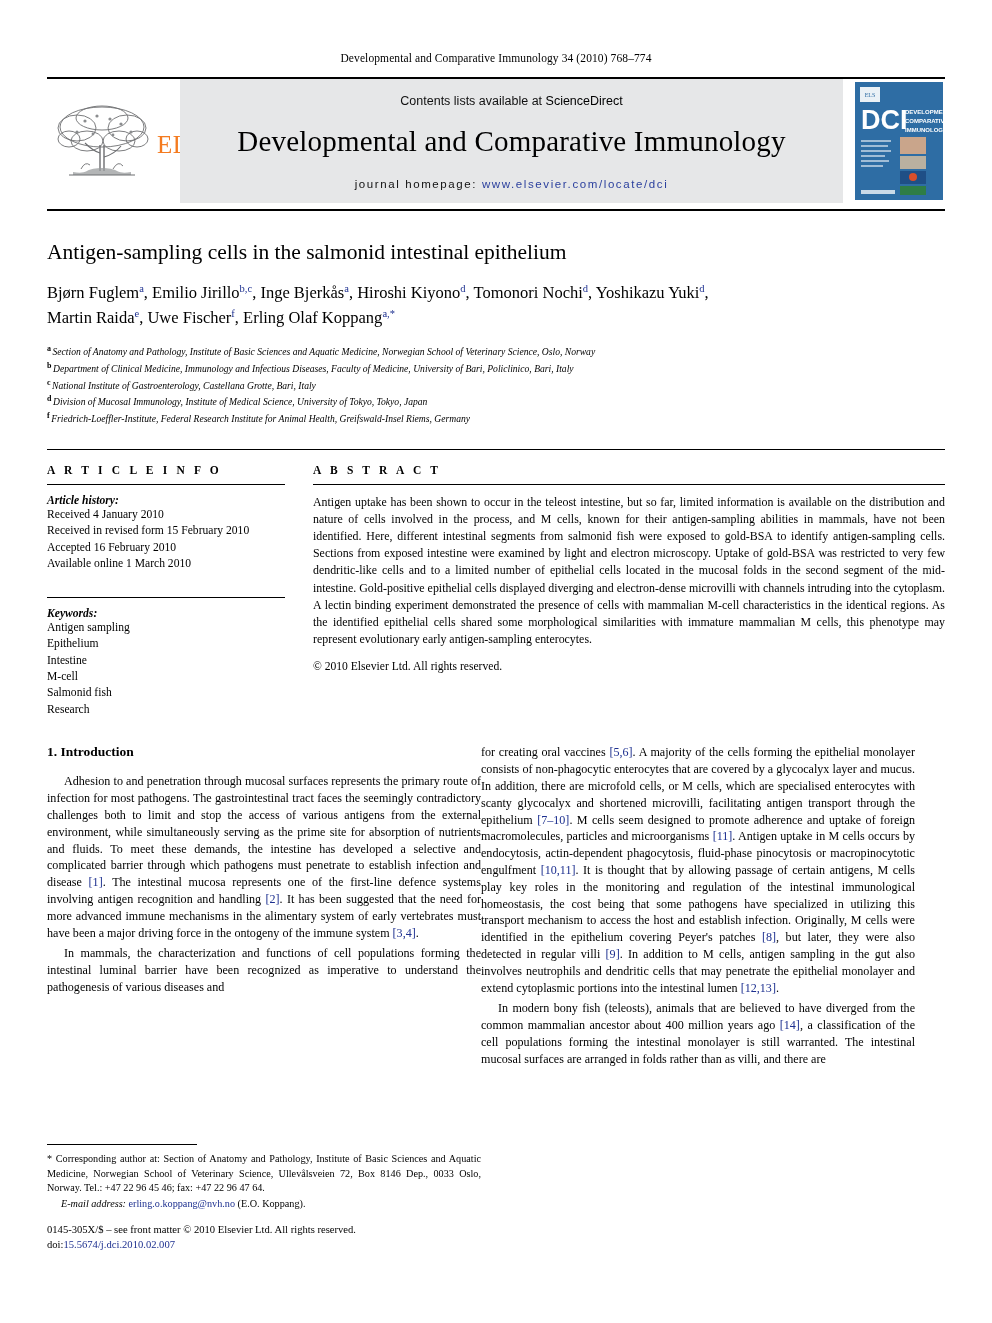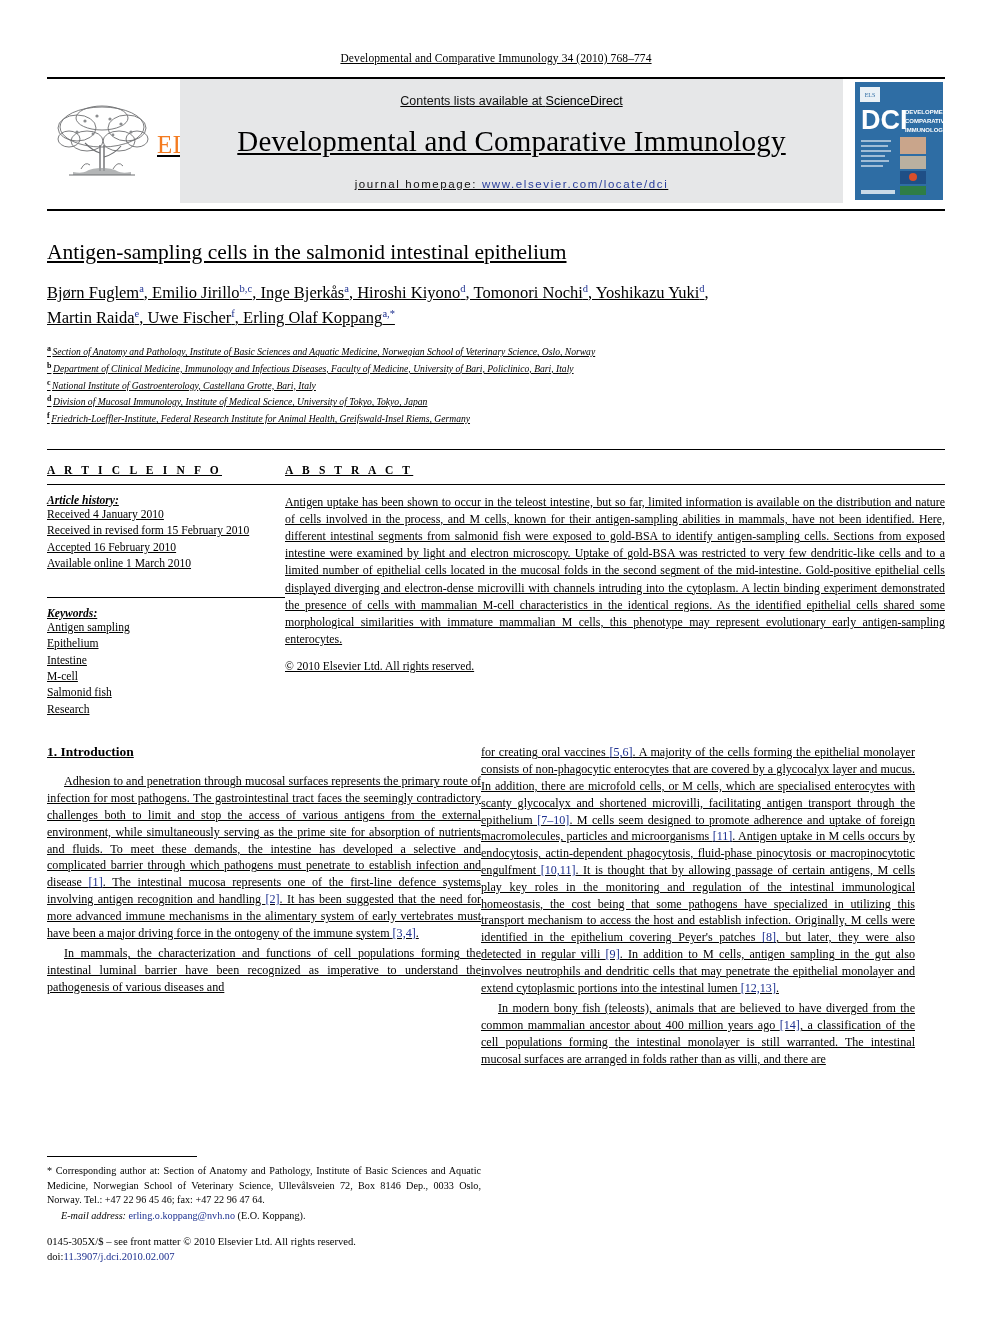--- a/index.html
+++ b/index.html
@@ -14,21 +14,20 @@
     color: #000000;
     position: relative;
     overflow: hidden;
   }
   .page {
     width: 992px;
     height: 1323px;
     position: relative;
     padding: 0;
     box-sizing: border-box;
-    text-decoration: underline;
   }
 
   
   .running-head {
     text-align: center;
     font-size: 11.5px;
     padding-top: 52px;
     letter-spacing: 0.1px;
   }
 
@@ -138,20 +137,21 @@
     vertical-align: super;
     margin-right: 1.5px;
   }
 
   
   .info-abstract {
     margin: 22px 47px 0 47px;
     border-top: 0.9px solid #000;
     padding-top: 14px;
     display: flex;
+    gap: 28px;
   }
   .col-info { width: 238px; flex: 0 0 238px; }
   .col-abstract { flex: 1 1 auto; }
   .sect-head {
     font-family: "Liberation Serif", serif;
     font-weight: bold;
     font-size: 11.5px;
     letter-spacing: 3.2px;
   }
   .thin-rule {
@@ -201,21 +201,21 @@
     margin: 0;
     text-indent: 17px;
   }
   .body-text + .body-text { margin-top: 4px; }
   .ref { color: #1c2f8f; }
 
   
   .footnote-area {
     position: absolute;
     left: 0;
-    bottom: 0;
+    bottom: 12px;
     width: 434px;
   }
   .footnote-rule {
     border-top: 0.9px solid #000;
     width: 150px;
     margin-bottom: 7px;
   }
   .footnote {
     font-size: 10.2px;
     line-height: 1.38;
@@ -372,21 +372,21 @@
       <h2 class="section-title">1. Introduction</h2>
       <p class="body-text"><span>Adhesion to and penetration through mucosal surfaces represents the primary route of infection for most pathogens. The gastrointestinal tract faces the seemingly contradictory challenges both to limit and stop the access of various antigens from the external environment, while simultaneously serving as the prime site for absorption of nutrients and fluids. To meet these demands, the intestine has developed a selective and complicated barrier through which pathogens must penetrate to establish infection and disease </span><span class="ref">[1]</span><span>. The intestinal mucosa represents one of the first-line defence systems involving antigen recognition and handling </span><span class="ref">[2]</span><span>. It has been suggested that the need for more advanced immune mechanisms in the alimentary system of early vertebrates must have been a major driving force in the ontogeny of the immune system </span><span class="ref">[3,4]</span><span>.</span></p>
       <p class="body-text">In mammals, the characterization and functions of cell populations forming the intestinal luminal barrier have been recognized as imperative to understand the pathogenesis of various diseases and</p>
 
       <div class="footnote-area">
         <div class="footnote-rule"></div>
         <p class="footnote">* Corresponding author at: Section of Anatomy and Pathology, Institute of Basic Sciences and Aquatic Medicine, Norwegian School of Veterinary Science, Ullevålsveien 72, Box 8146 Dep., 0033 Oslo, Norway. Tel.: +47 22 96 45 46; fax: +47 22 96 47 64.</p>
         <div class="footnote-email"><span class="lbl">E-mail address: </span><span class="mail">erling.o.koppang@nvh.no</span><span> (E.O. Koppang).</span></div>
         <div class="issn-block">
           <div>0145-305X/$ – see front matter © 2010 Elsevier Ltd. All rights reserved.</div>
-          <div><span>doi:</span><span class="doi-num">11.3907/j.dci.2010.02.007</span></div>
+          <div><span>doi:</span><span class="doi-num">15.5674/j.dci.2010.02.007</span></div>
         </div>
       </div>
     </div>
 
     <div class="bcol">
       <p class="body-text" style="text-indent:0;"><span>for creating oral vaccines </span><span class="ref">[5,6]</span><span>. A majority of the cells forming the epithelial monolayer consists of non-phagocytic enterocytes that are covered by a glycocalyx layer and mucus. In addition, there are microfold cells, or M cells, which are specialised enterocytes with scanty glycocalyx and shortened microvilli, facilitating antigen transport through the epithelium </span><span class="ref">[7–10]</span><span>. M cells seem designed to promote adherence and uptake of foreign macromolecules, particles and microorganisms </span><span class="ref">[11]</span><span>. Antigen uptake in M cells occurs by endocytosis, actin-dependent phagocytosis, fluid-phase pinocytosis or macropinocytotic engulfment </span><span class="ref">[10,11]</span><span>. It is thought that by allowing passage of certain antigens, M cells play key roles in the monitoring and regulation of the intestinal immunological homeostasis, the cost being that some pathogens have specialized in utilizing this transport mechanism to access the host and establish infection. Originally, M cells were identified in the epithelium covering Peyer's patches </span><span class="ref">[8]</span><span>, but later, they were also detected in regular villi </span><span class="ref">[9]</span><span>. In addition to M cells, antigen sampling in the gut also involves neutrophils and dendritic cells that may penetrate the epithelial monolayer and extend cytoplasmic portions into the intestinal lumen </span><span class="ref">[12,13]</span><span>.</span></p>
       <p class="body-text"><span>In modern bony fish (teleosts), animals that are believed to have diverged from the common mammalian ancestor about 400 million years ago </span><span class="ref">[14]</span><span>, a classification of the cell populations forming the intestinal monolayer is still warranted. The intestinal mucosal surfaces are arranged in folds rather than as villi, and there are</span></p>
     </div>
   </div>
 

